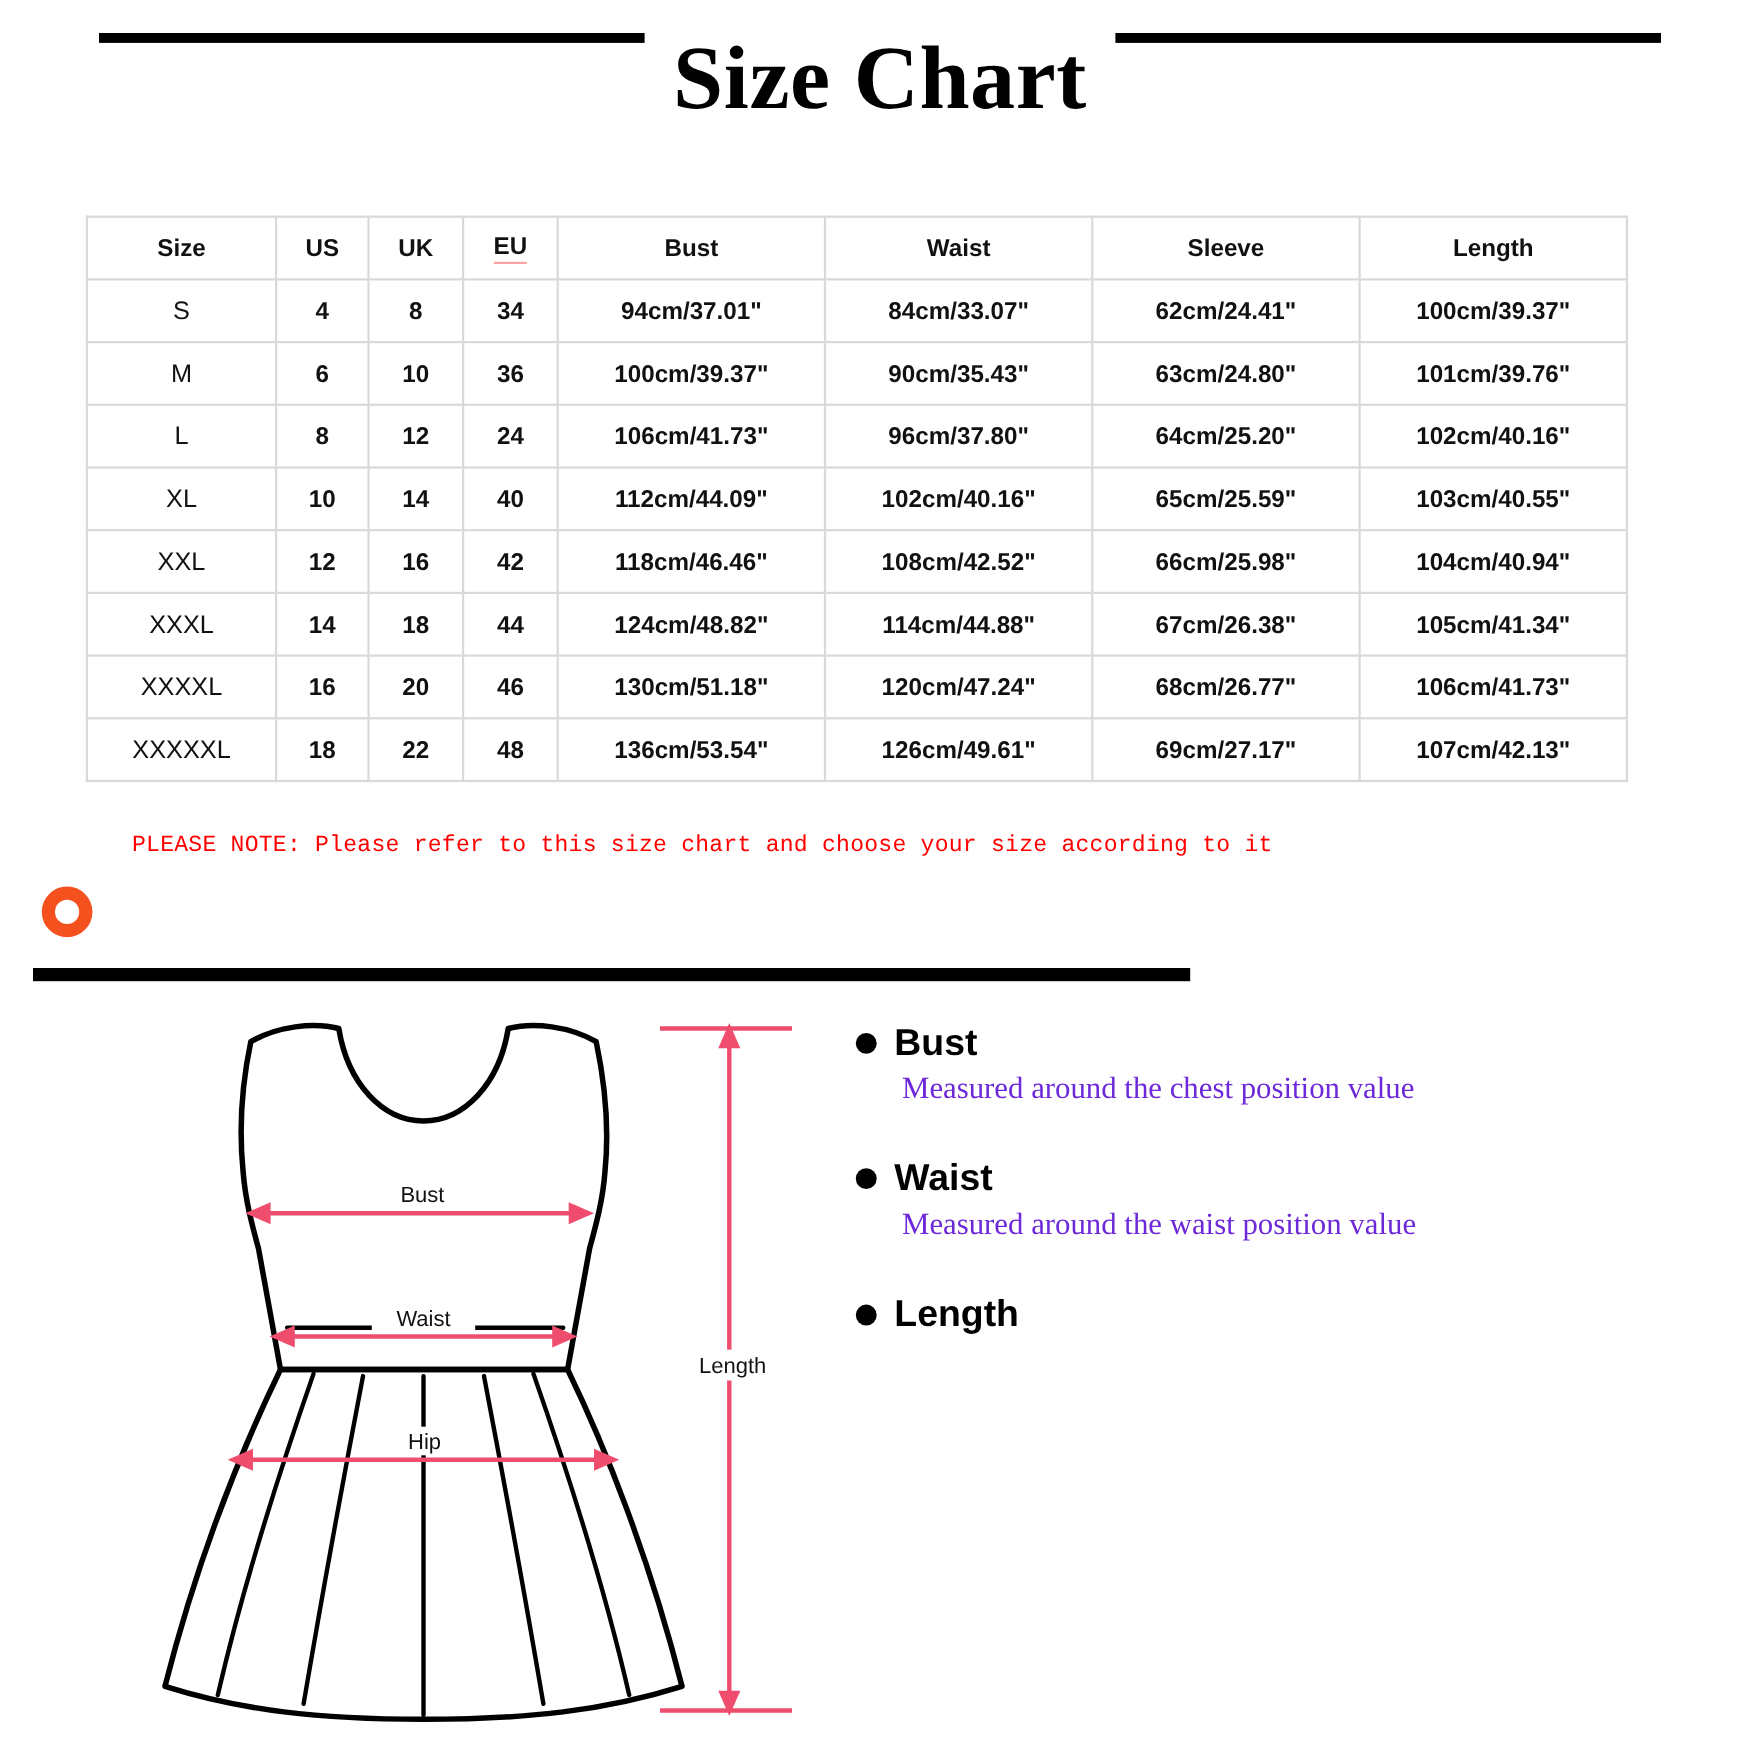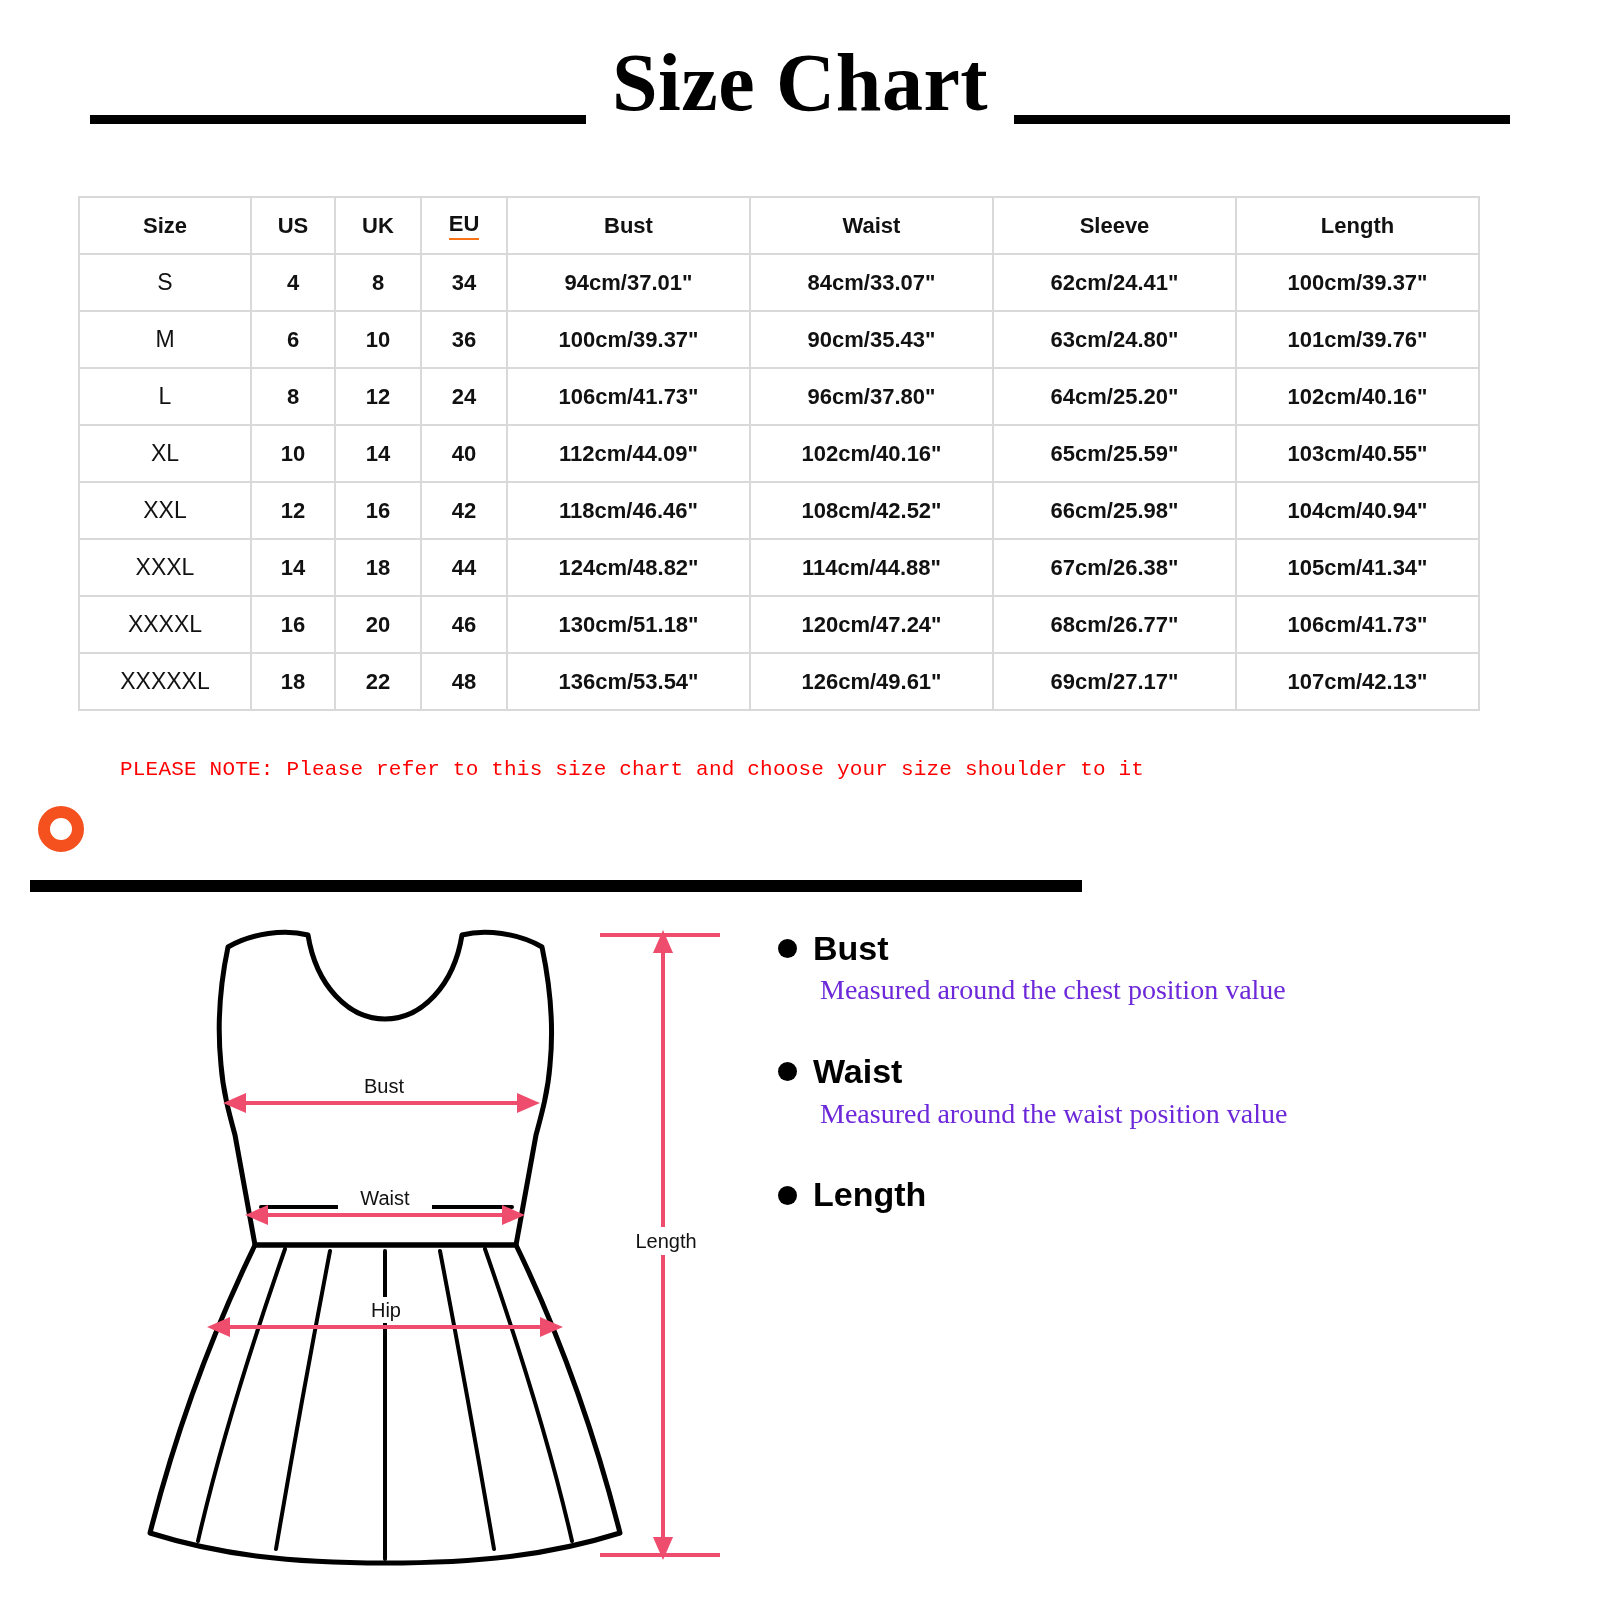--- a/index.html
+++ b/index.html
@@ -14,26 +14,26 @@
   .page {
     position: relative;
     width: 1600px;
     height: 1600px;
     overflow: hidden;
   }
 
   
   .title-row {
     position: absolute;
-    top: 14px;
+    top: 30px;
     left: 0;
     width: 1600px;
     height: 110px;
     display: flex;
-    align-items: flex-end;
+    align-items: flex-start;
     justify-content: center;
   }
   .title-rule {
     height: 9px;
     background: #000;
     flex: 1 1 auto;
   }
   .title-rule.left { margin-right: 26px; margin-left: 90px; }
   .title-rule.right { margin-left: 26px; margin-right: 90px; }
   .title-text {
@@ -81,21 +81,21 @@
     font-size: 22px;
   }
   .col-size { width: 172px; }
   .col-us { width: 84px; }
   .col-uk { width: 86px; }
   .col-eu { width: 86px; }
   .col-meas { width: 243px; }
   .eu-head {
     display: inline-block;
     position: relative;
-    border-bottom: 2px solid #f97316;
+    border-bottom: 2px solid #fca5a5;
     padding-bottom: 1px;
   }
 
   
   .note {
     position: absolute;
     left: 120px;
     top: 758px;
     font-family: "Liberation Mono", monospace;
     font-size: 21px;
@@ -298,21 +298,21 @@
           <td class="num-cell">48</td>
           <td class="num-cell">136cm/53.54"</td>
           <td class="num-cell">126cm/49.61"</td>
           <td class="num-cell">69cm/27.17"</td>
           <td class="num-cell">107cm/42.13"</td>
         </tr>
       </tbody>
     </table>
   </div>
 
-  <div class="note">PLEASE NOTE: Please refer to this size chart and choose your size shoulder to it</div>
+  <div class="note">PLEASE NOTE: Please refer to this size chart and choose your size according to it</div>
 
   <div class="htm-row">
     <div class="htm-ring"></div>
   </div>
   <div class="htm-rule"></div>
 
   <div class="illus">
     <svg width="640" height="660" viewBox="0 0 640 660">
 
       <g fill="none" stroke="#000" stroke-width="5" stroke-linejoin="round" stroke-linecap="round">

